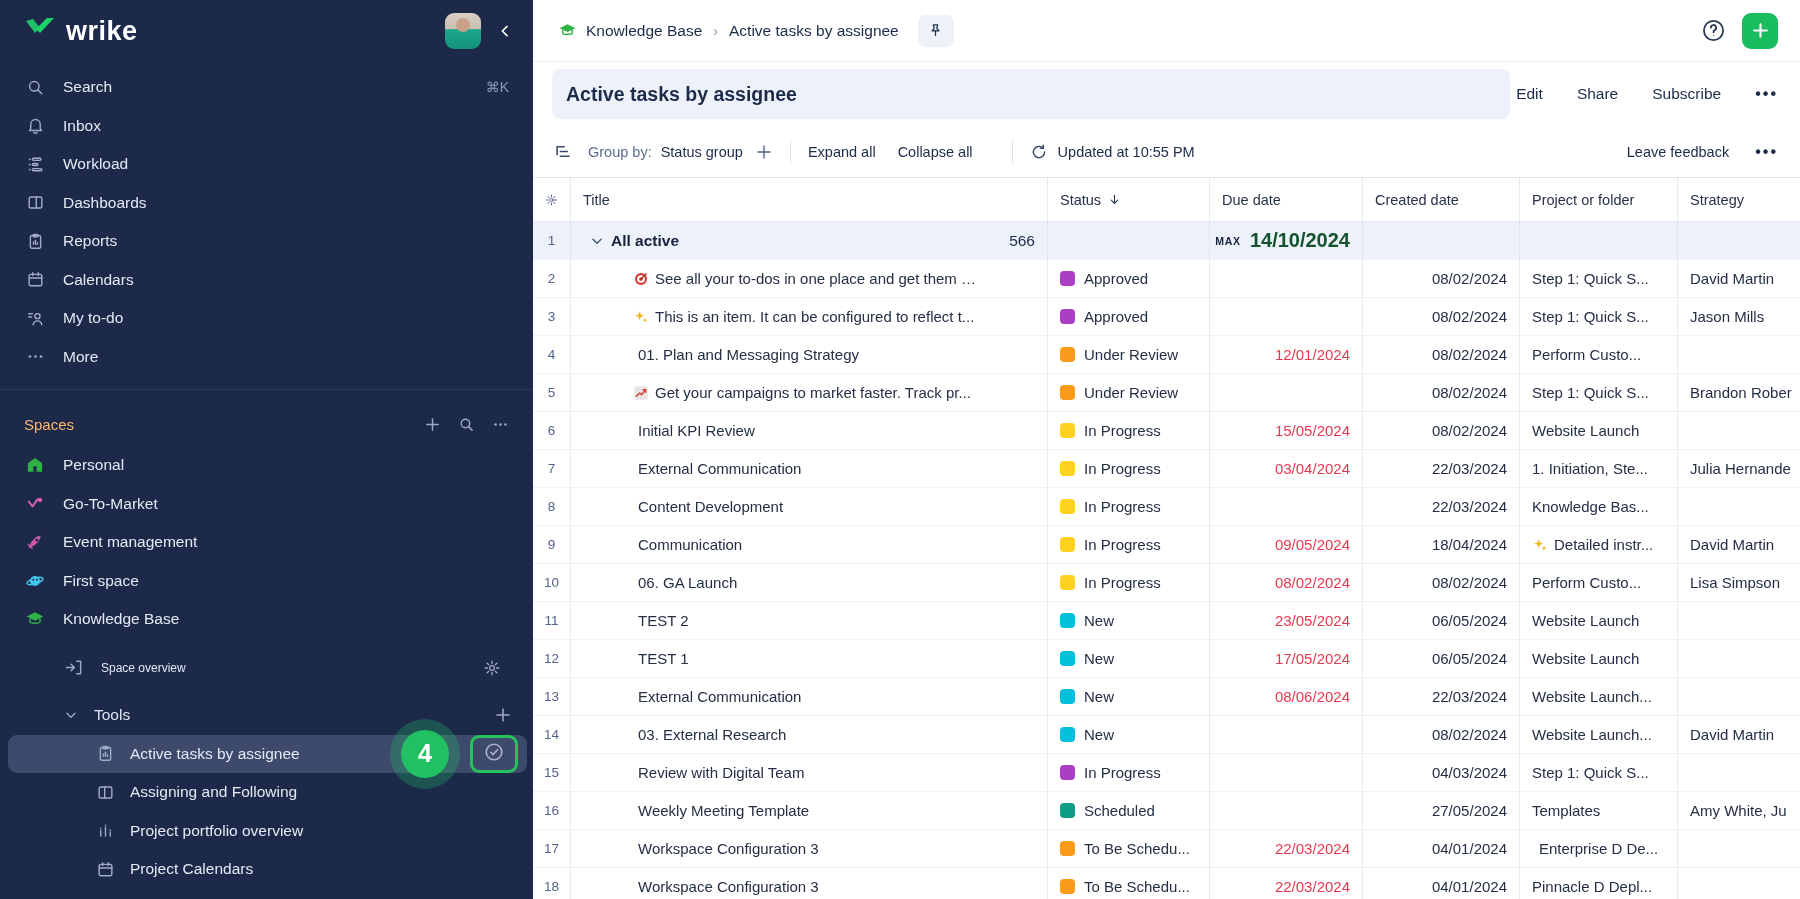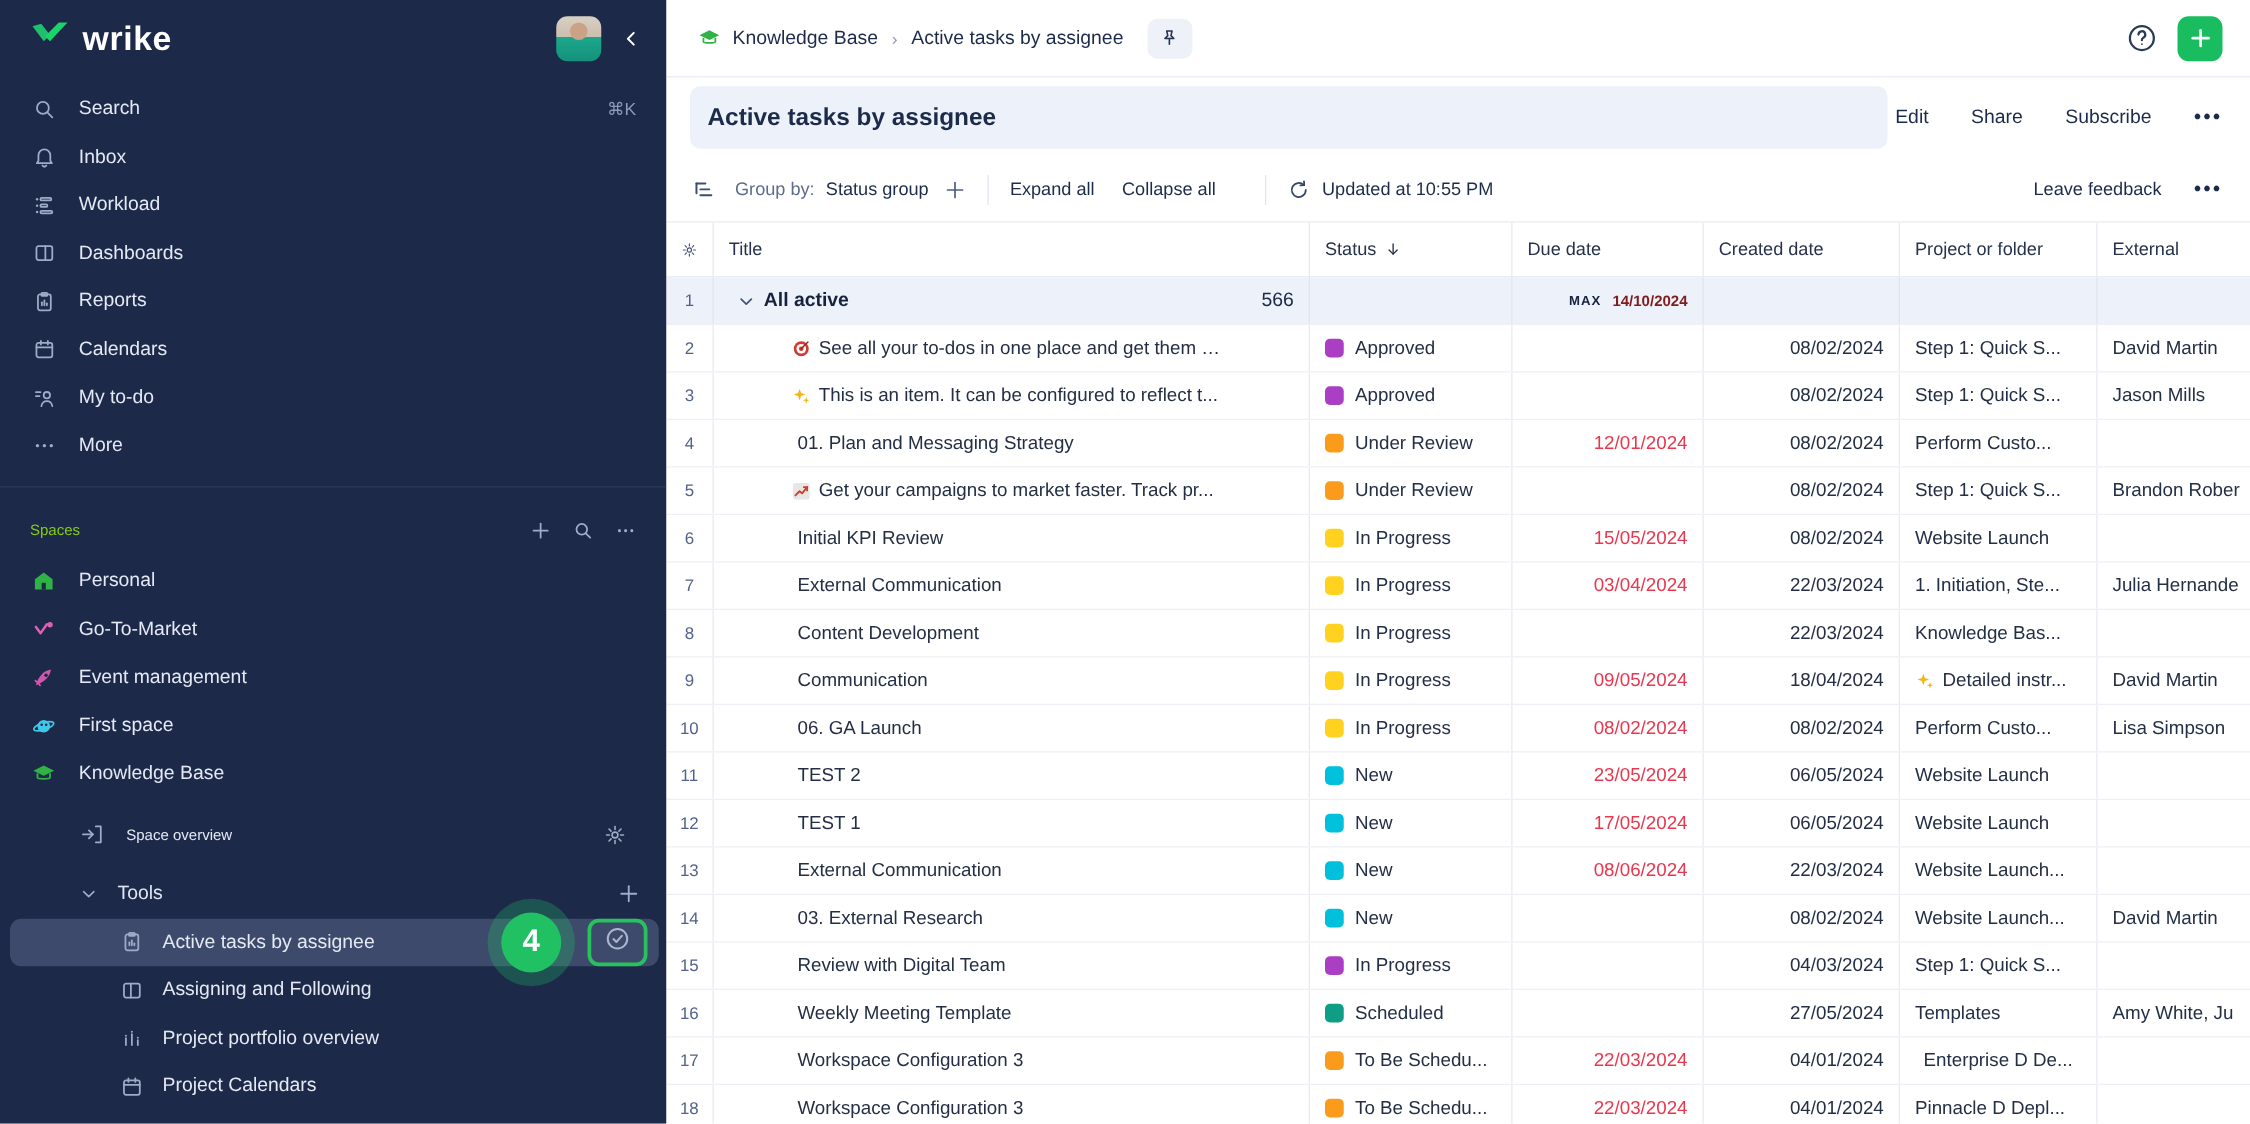--- a/index.html
+++ b/index.html
@@ -17,21 +17,21 @@
   .collapse-btn { margin-left:16px; color:#fff; font-size:20px; cursor:pointer; display:flex; align-items:center; }
 
   .nav { margin-top:6px; }
   .nav-item { height:38.5px; display:flex; align-items:center; padding:0 24px; font-size:15.5px; color:#e4e9f4; cursor:pointer; }
   .nav-item .nicon { width:22px; margin-right:17px; color:#9fabc7; display:flex; align-items:center; justify-content:center; }
   .nav-item .shortcut { margin-left:auto; color:#8d99b8; font-size:14px; }
 
   .side-divider { border-top:1px solid #2d395c; margin:13px 0 0 0; }
 
   .spaces-header { height:44px; display:flex; align-items:center; padding:0 24px; margin-top:12px; }
-  .spaces-title { color:#84cc16; font-size:12px; }
+  .spaces-title { color:#fdba74; font-size:15px; }
   .spaces-actions { margin-left:auto; display:flex; align-items:center; gap:17px; color:#9fabc7; }
   .spaces-actions .sa { cursor:pointer; display:flex; align-items:center; }
 
   .space-item { height:38.5px; display:flex; align-items:center; padding:0 24px; font-size:15.5px; cursor:pointer; }
   .space-item .sicon { width:22px; margin-right:17px; display:flex; align-items:center; justify-content:center; }
 
   .tree-overview { height:38.5px; margin-top:10px; display:flex; align-items:center; padding:0 24px 0 64px; font-size:12px; cursor:pointer; }
   .tree-overview .nicon { width:22px; margin-right:15px; color:#9fabc7; display:flex; }
   .tree-overview .gear-right { margin-left:auto; color:#9fabc7; margin-right:8px; display:flex; }
   .tree-tools { height:38.5px; margin-top:9px; display:flex; align-items:center; padding:0 12px 0 64px; font-size:15.5px; color:#dfe5f1; cursor:pointer; }
@@ -82,21 +82,21 @@
   .tc { display:flex; align-items:center; padding:0 12px; border-right:1px solid #e7eaf1; overflow:hidden; white-space:nowrap; }
   .tc:last-child { border-right:none; }
   .tc-num { justify-content:center; color:#53628a; font-size:13.5px; padding:0 2px; }
   .thead .tc-gear { justify-content:center; color:#44537a; }
   .group-row { background:#edf1f9; font-size:15.5px; }
   .group-row .tc { border-right-color:#e0e5ef; }
   .g-chev { color:#44537a; display:flex; margin-right:7px; }
   .g-title { font-weight:bold; color:#16223e; }
   .g-count { margin-left:auto; color:#1c2b4a; }
   .max-label { font-size:10.5px; font-weight:bold; letter-spacing:0.8px; color:#16223e; margin-right:9px; }
-  .max-date { font-weight:bold; color:#7f1d1d; font-size:12px; }
+  .max-date { font-weight:bold; color:#14532d; font-size:20px; }
   .tc-title-child { padding-left:67px; gap:6px; }
   .tc-title-child.with-emoji { padding-left:62px; }
   .status-sq { width:15px; height:15px; border-radius:4px; margin-right:9px; flex:none; }
   .tc-right { justify-content:flex-end; }
   .due-red { color:#e8384f; }
   .emoji { display:flex; flex:none; }
   .sort-arrow { display:flex; margin-left:7px; color:#27324a; }
 </style>
 </head>
 <body>
@@ -494,21 +494,21 @@
             <span class="sort-arrow">
               <svg width="13" height="15" viewBox="0 0 24 24" fill="none" stroke="currentColor" stroke-width="2" stroke-linecap="round" stroke-linejoin="round">
                 <line x1="12" y1="4" x2="12" y2="19"></line>
                 <polyline points="6,13 12,19 18,13"></polyline>
               </svg>
             </span>
           </div>
         <div class="tc">Due date</div>
         <div class="tc">Created date</div>
         <div class="tc">Project or folder</div>
-        <div class="tc">External</div>
+        <div class="tc">Strategy</div>
       </div>
 
       <div class="trow group-row">
         <div class="tc tc-num">1</div>
         <div class="tc" style="padding-left:19px;">
           <span class="g-chev">
               <svg width="14" height="14" viewBox="0 0 24 24" fill="none" stroke="currentColor" stroke-width="2.4" stroke-linecap="round" stroke-linejoin="round">
                 <polyline points="5,9 12,16 19,9"></polyline>
               </svg>
             </span>

